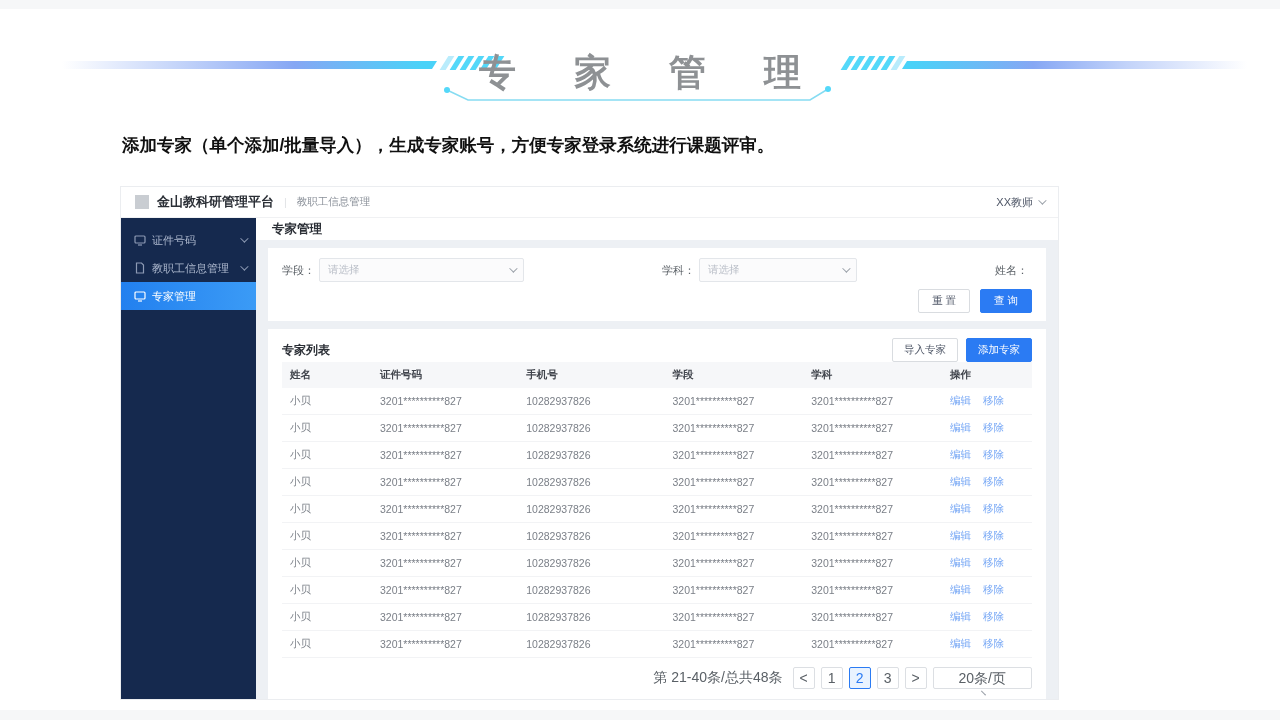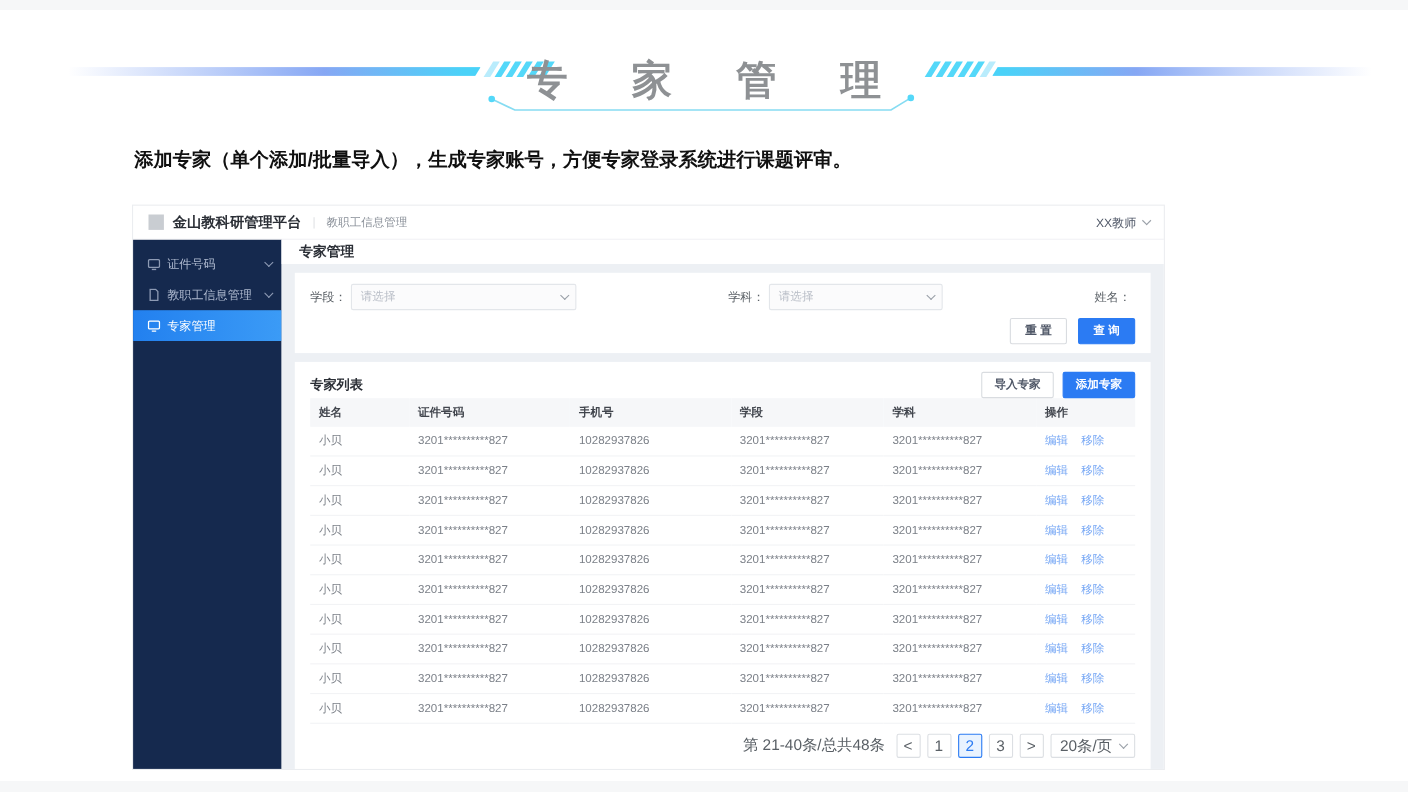--- a/index.html
+++ b/index.html
@@ -52,41 +52,41 @@
   .filter-card { padding:10px 14px 8px 14px; }
   .filter-row { display:flex; align-items:center; justify-content:space-between; }
   .f-group { display:flex; align-items:center; }
   .f-label { font-size:11px; color:#5a6066; margin-right:4px; white-space:nowrap; }
   .select-box { height:24px; border:1px solid #e3e6ea; border-radius:2px; background:#fbfbfc; display:flex; align-items:center; justify-content:space-between; padding:0 8px; cursor:pointer; }
   .select-box .ph { font-size:10.5px; color:#b9bec7; }
   .sel-stage { width:205px; } .sel-subject { width:158px; }
   .name-input { width:172px; height:24px; border:1px solid #dcdfe3; border-radius:2px; padding:0 8px; font-size:10.5px; color:#333; font-family:inherit; }
   .name-input::placeholder { color:#b9bec7; }
   .filter-actions { display:flex; justify-content:flex-end; gap:10px; margin-top:7px; }
-  .btn { font-size:10.5px; border-radius:2px; padding:4px 13px; cursor:pointer; border:1px solid #d9dce0; background:#fff; color:#4e5666; font-family:inherit;font-weight:bold; }
+  .btn { font-size:10.5px; border-radius:2px; padding:4px 13px; cursor:pointer; border:1px solid #d9dce0; background:#fff; color:#4e5666; font-family:inherit; }
   .btn.primary { background:#2b7bf3; border-color:#2b7bf3; color:#fff; }
 
   .list-card { padding:9px 14px 10px 14px; }
   .list-head { display:flex; align-items:center; }
   .list-title { font-size:12px; font-weight:700; color:#2b2f36; flex:1; }
   .list-head .btn { padding:4px 11px; }
   .list-head .btn + .btn { margin-left:8px; }
 
   table.grid { width:100%; border-collapse:collapse; margin-top:0; table-layout:fixed; }
   .grid th { background:#f6f7f9; font-size:10.5px; font-weight:700; color:#41454d; text-align:left; padding:6px 8px; }
   .grid td { font-size:10.5px; color:#7a7f87; padding:6px 8px; border-bottom:1px solid #f2f3f5; white-space:nowrap; overflow:hidden; }
   .col-name{width:12%} .col-cert{width:19.5%} .col-phone{width:19.5%} .col-stage{width:18.5%} .col-subject{width:18.5%} .col-action{width:12%}
   .lnk { color:#76a7f5; cursor:pointer; }
   .lnk + .lnk { margin-left:9px; }
 
   .pagination { margin-top:9px; display:flex; justify-content:flex-end; align-items:center; gap:6px; font-size:14px; color:#5a6066; }
   .pg-summary { margin-right:4px; }
   .pg-box { min-width:22px; height:22px; line-height:20px; text-align:center; border:1px solid #dcdfe3; border-radius:2px; background:#fff; color:#5a6066; padding:0 4px; cursor:pointer; }
   .pg-box.active { border-color:#2b7bf3; color:#2b7bf3; background:#e9f3ff; }
-  .pg-size { display:flex; align-items:center; gap:6px; padding:0 8px; }
+  .pg-size { display:flex; align-items:center; gap:6px; padding:0 25px;flex-direction:column; }
 </style>
 </head>
 <body>
 
 <div class="stage">
   <div class="edge-strip top"></div>
   <div class="edge-strip bottom"></div>
 
   <div class="banner">
     <div class="bar left"></div>

